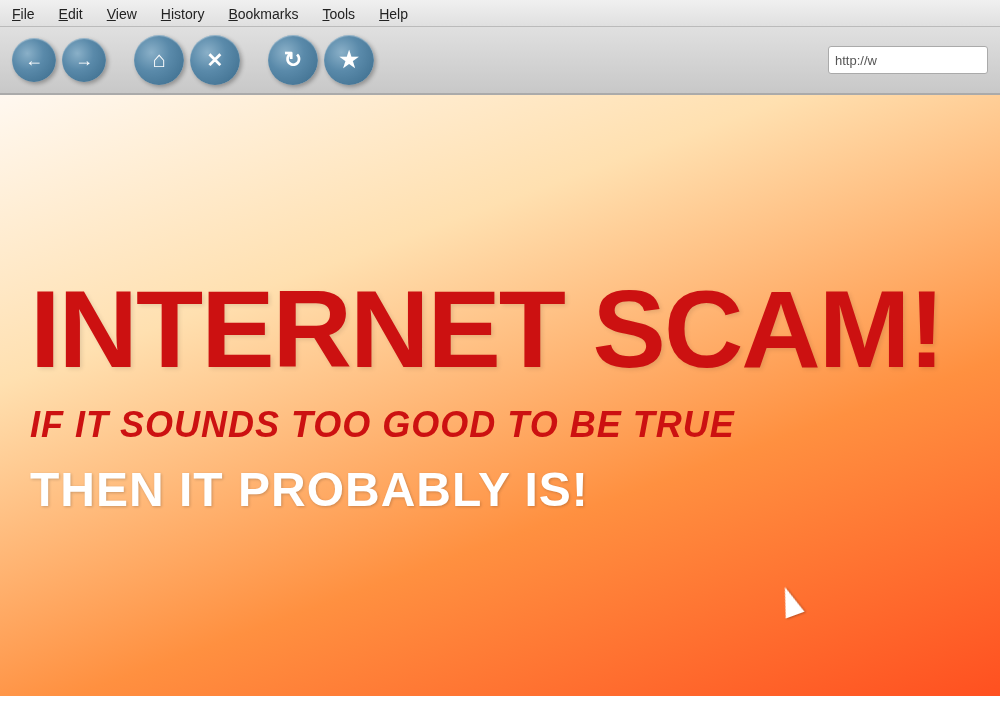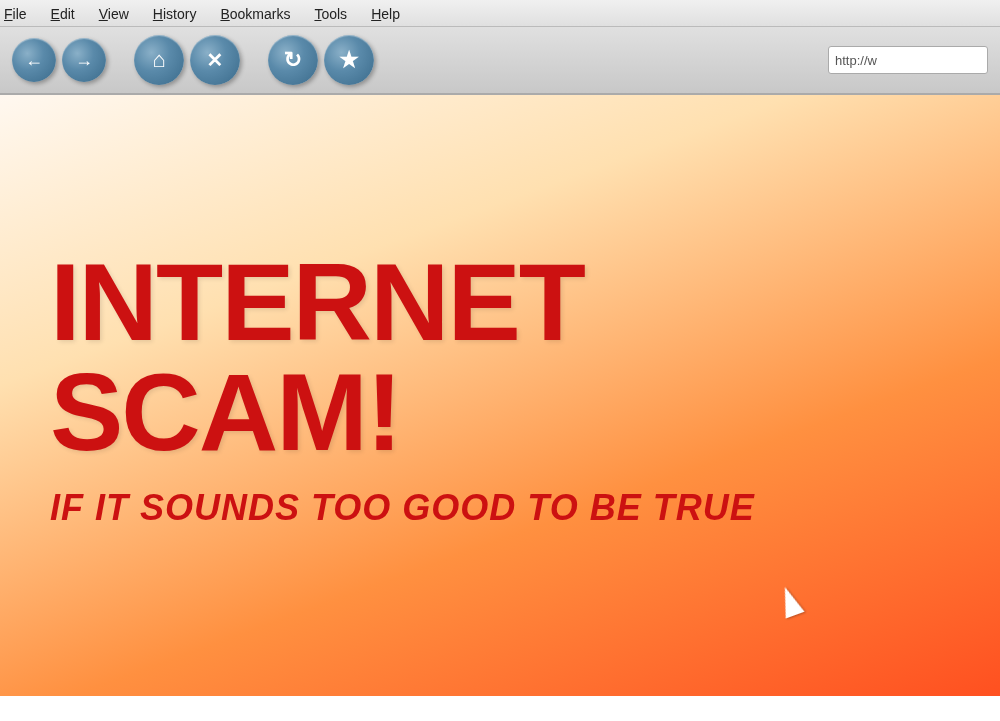--- a/index.html
+++ b/index.html
@@ -15,21 +15,21 @@
     .browser-chrome {
       background: linear-gradient(180deg, #e8e8e8 0%, #d0d0d0 50%, #c0c0c0 100%);
       border-bottom: 2px solid #aaa;
       padding: 0;
     }
 
     
     .menu-bar {
       display: flex;
       align-items: center;
-      padding: 6px 12px 4px 4px;
+      padding: 6px 12px 4px 12px;
       background: linear-gradient(180deg, #f0f0f0 0%, #e0e0e0 100%);
       border-bottom: 1px solid #bbb;
       gap: 24px;
     }
 
     .menu-item {
       font-size: 14px;
       color: #222;
       cursor: pointer;
       text-decoration: none;
@@ -96,21 +96,21 @@
       overflow: hidden;
     }
 
     
     .page-content {
       background: linear-gradient(160deg, #fff8f0 0%, #ffe0b0 30%, #ff9040 65%, #ff5020 100%);
       height: calc(721px - 120px);
       display: flex;
       flex-direction: column;
       justify-content: center;
-      padding: 30px 50px;
+      padding: 30px 30px;
       position: relative;
     }
 
     .headline {
       font-size: 110px;
       font-weight: 900;
       color: #cc1111;
       text-transform: uppercase;
       letter-spacing: -2px;
       line-height: 1;
@@ -207,14 +207,15 @@
         <span>http://w</span>
       </div>
     </div>
   </div>
 
 </div>
 
 <div class="page-content">
   <div class="headline">INTERNET SCAM!</div>
   <div class="subheadline">IF IT SOUNDS TOO GOOD TO BE TRUE</div>
+  <div class="tagline">THEN IT PROBABLY IS!</div>
   <div class="cursor"></div>
 </div>
 
 </body></html>

